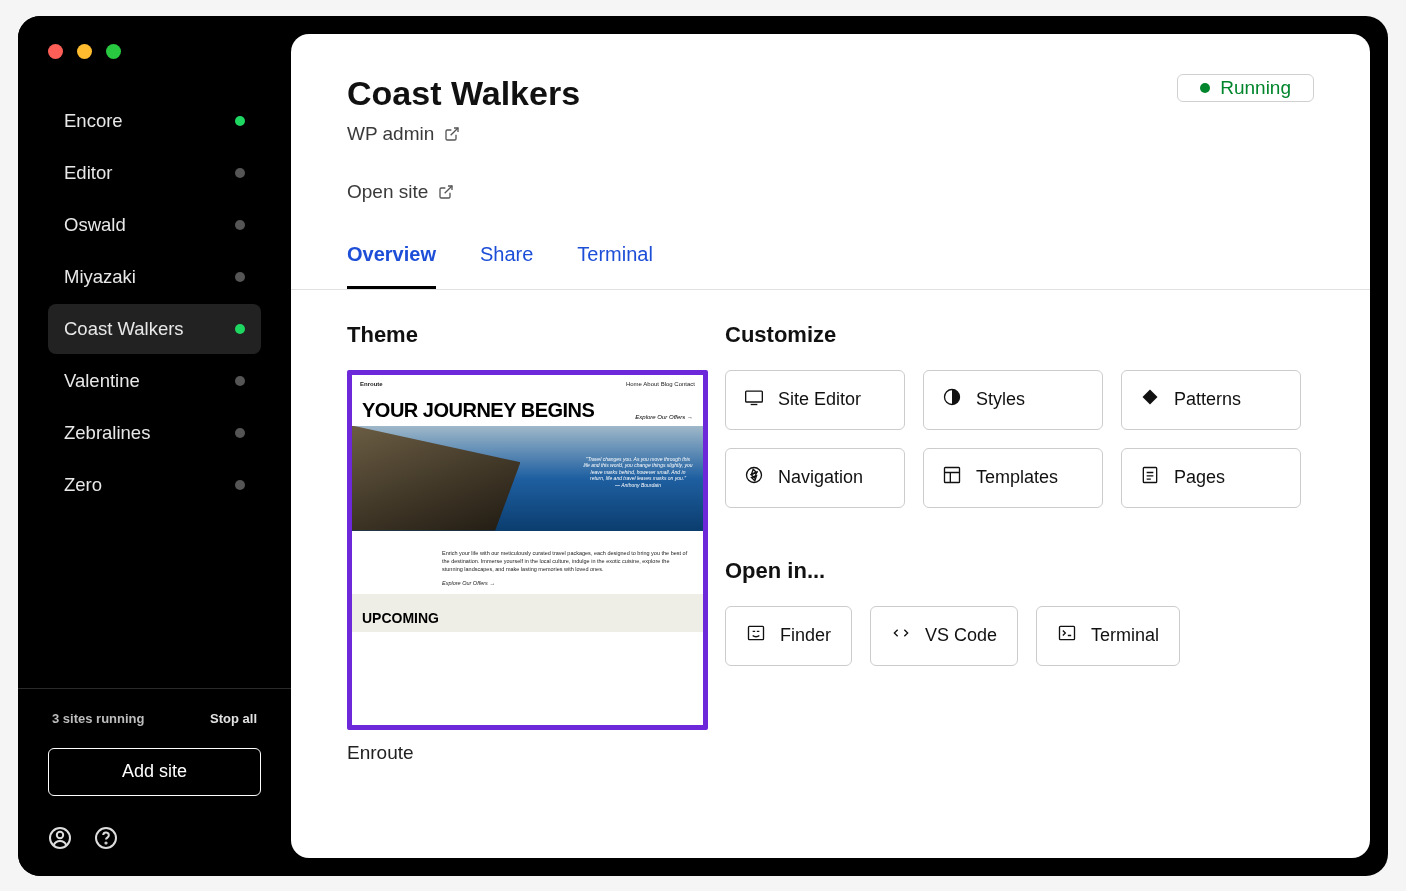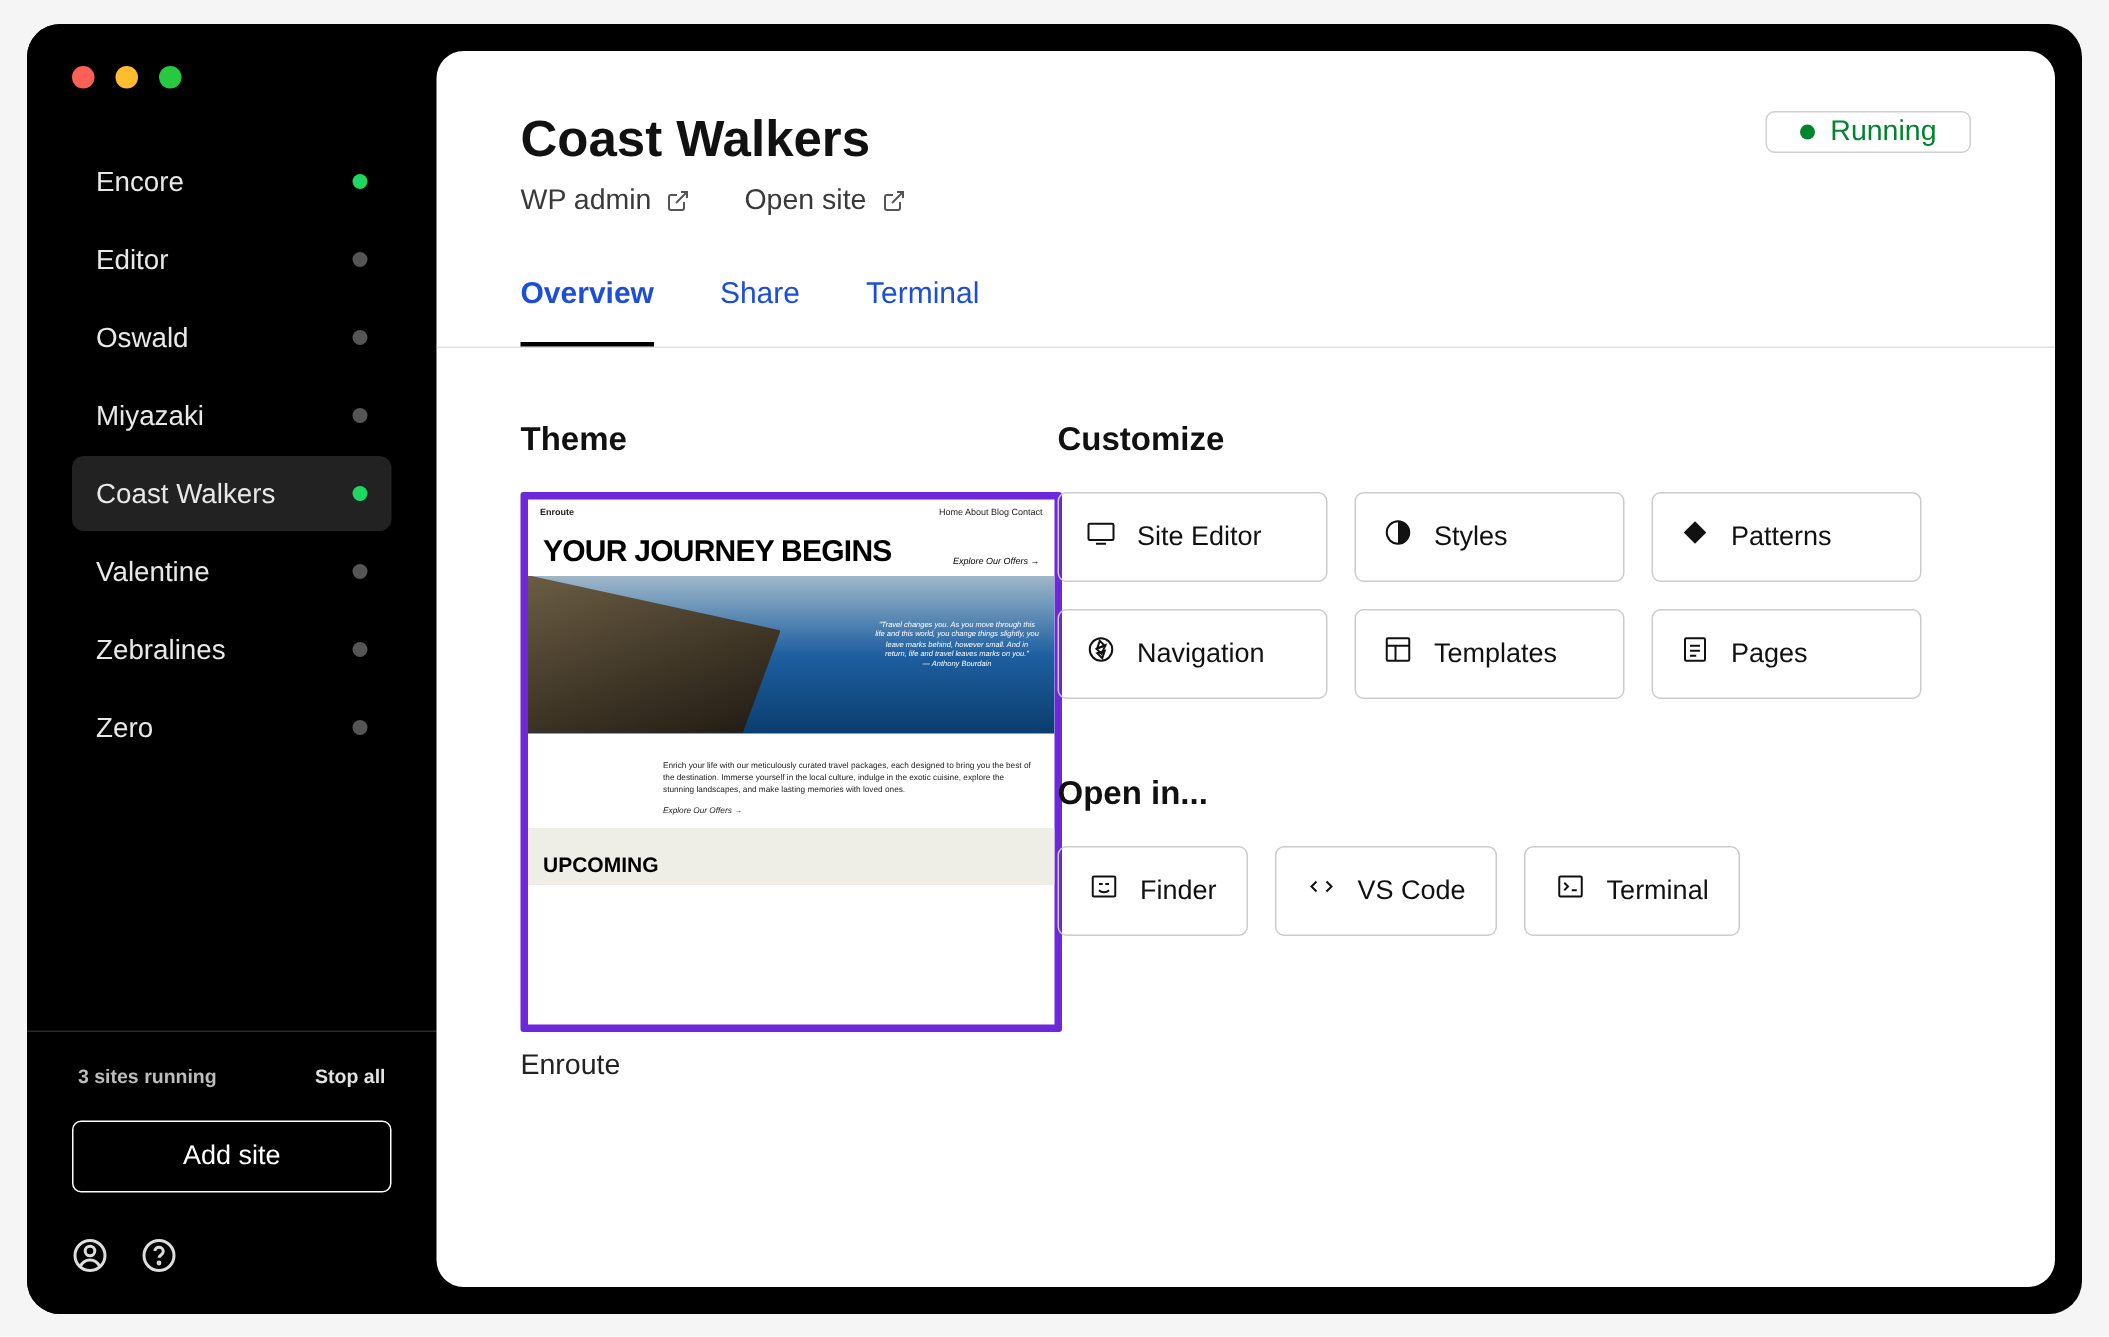--- a/index.html
+++ b/index.html
@@ -98,21 +98,21 @@
     display: flex;
     flex-direction: column;
     overflow: hidden;
   }
   .main-header {
     display: flex;
     justify-content: space-between;
     align-items: flex-start;
   }
   .site-title { font-size: 34px; font-weight: 600; color: #111; }
-  .header-links { margin-top: 10px; display: flex; gap: 36px; font-size: 19px; color: #3a3a3a; }
+  .header-links { margin-top: 10px; display: flex; gap: 36px; font-size: 19px; color: #3a3a3a; flex-direction: column; }
   .header-link { display: flex; align-items: center; gap: 10px; cursor: pointer; }
   .ext-icon { width: 16px; height: 16px; }
   .status-badge {
     border: 1px solid #d0d0d0;
     border-radius: 6px;
     padding: 2px 22px;
     display: flex; align-items: center; gap: 10px;
     font-size: 19px; color: #00852c; font-weight: 500;
   }
   .status-badge .sdot { width: 10px; height: 10px; border-radius: 50%; background: #00852c; }
@@ -126,21 +126,21 @@
   }
   .tab {
     font-size: 20px;
     padding: 0 0 20px 0;
     cursor: pointer;
     color: #1d4ed8;
     font-weight: 500;
   }
   .tab.active { border-bottom: 3px solid #000; font-weight: 600; }
 
-  .content { display: flex; margin-top: 48px; gap: 58px; }
+  .content { display: flex; margin-top: 32px; gap: 78px; }
   .theme-col { width: 300px; flex-shrink: 0; }
   .section-label { font-size: 22px; font-weight: 600; color: #111; margin-bottom: 22px; }
   .theme-preview {
     width: 361px; height: 360px;
     border: 5px solid #6d28d9;
     border-radius: 2px;
     overflow: hidden;
     display: flex; flex-direction: column;
     font-size: 5px;
   }

